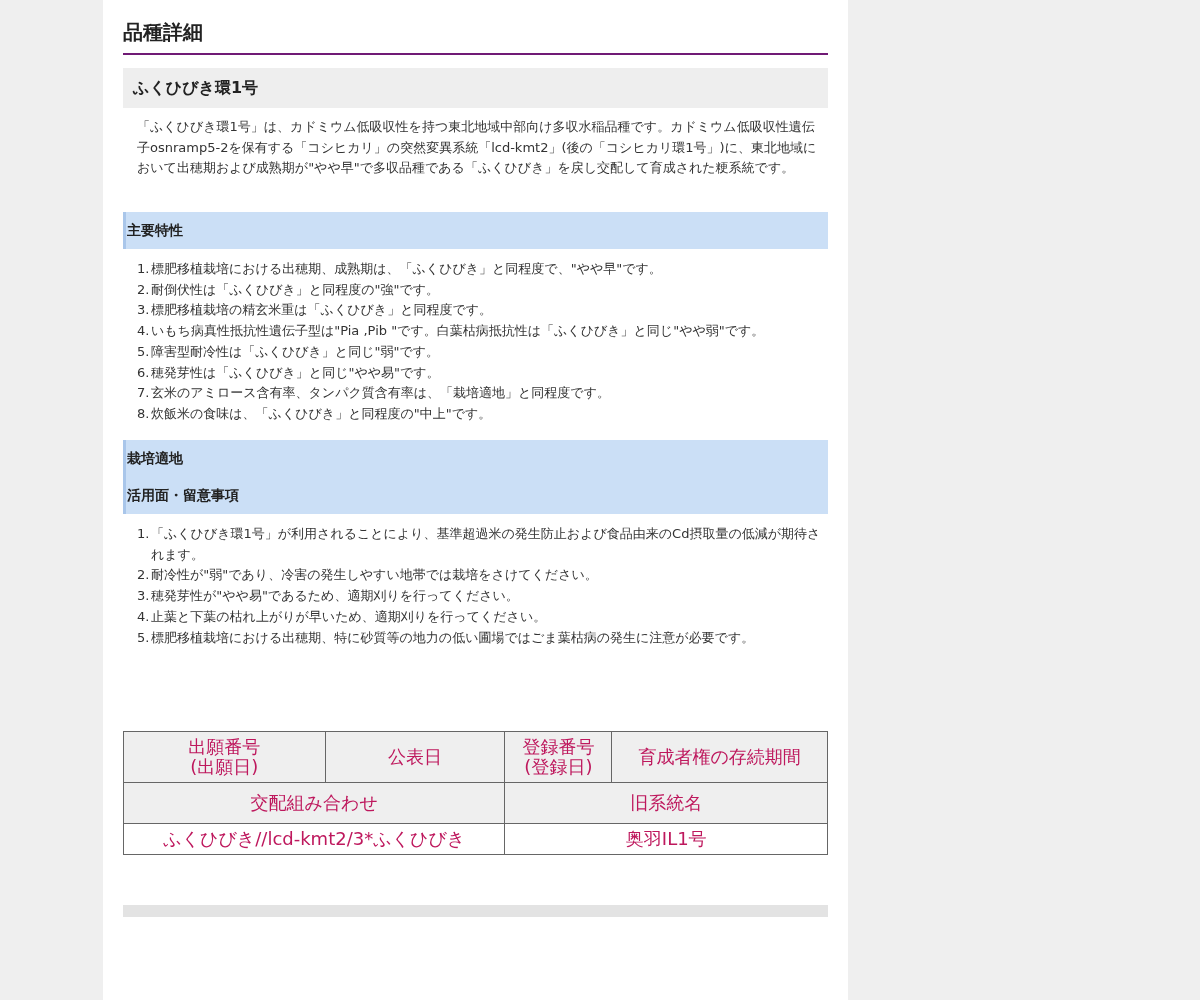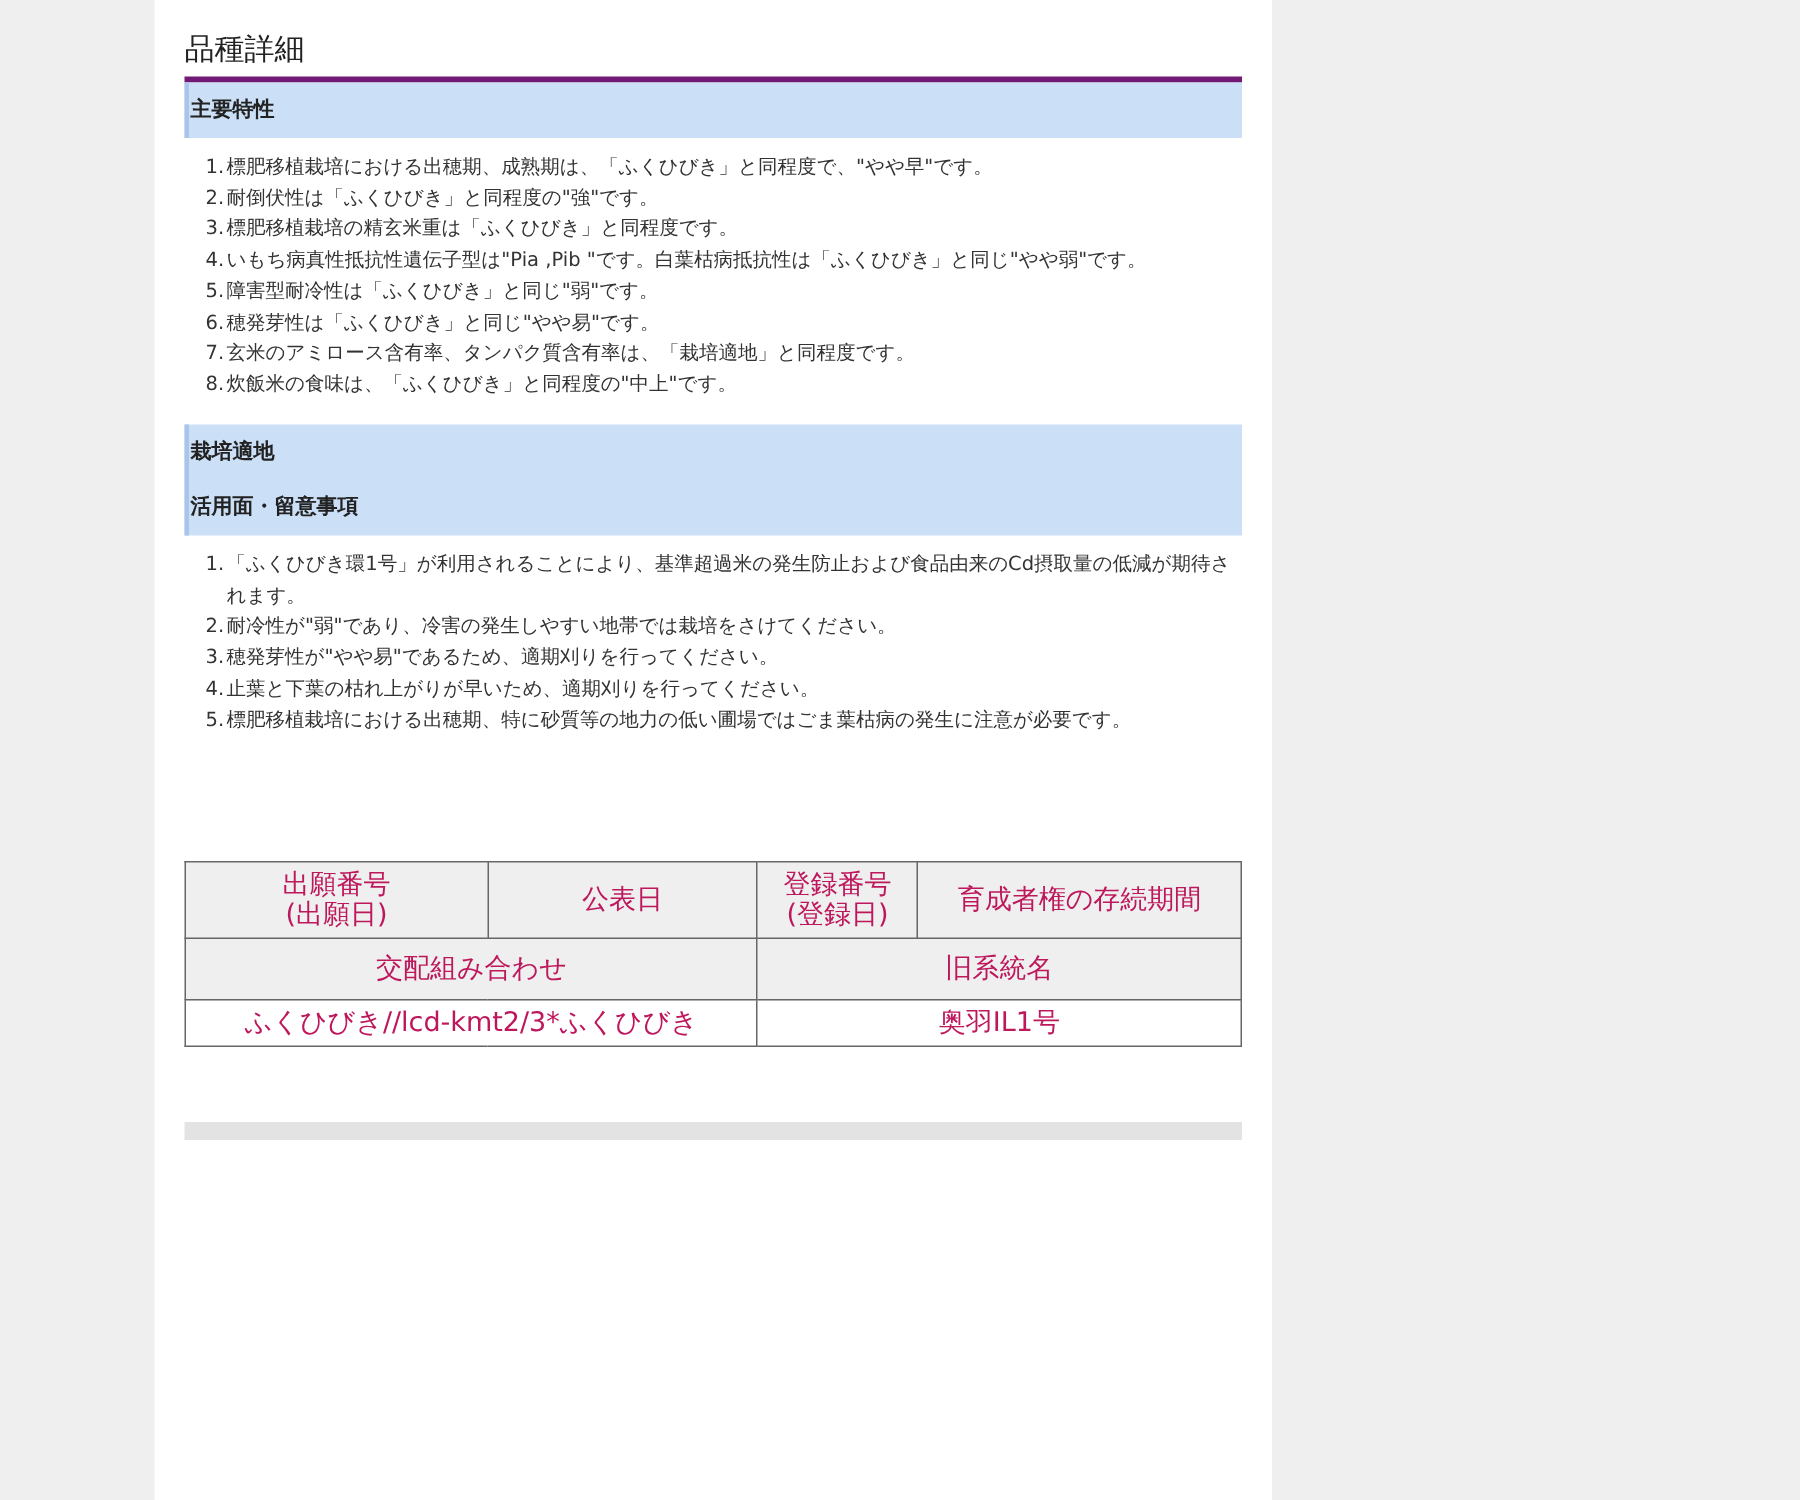--- a/index.html
+++ b/index.html
@@ -13,25 +13,25 @@
     position: absolute;
     left: 103px;
     top: 0;
     width: 745px;
     height: 1000px;
     background: #ffffff;
     padding: 0 20px;
   }
   .page-title {
     font-size: 20px;
-    font-weight: normal;
+    font-weight: bold;
     color: #222;
     padding-top: 20px;
     height: 55px;
-    border-bottom: 4px solid #701a75;
+    border-bottom: 2px solid #701a75;
     line-height: 24px;
   }
   .variety-name {
     margin-top: 13px;
     background: #eeeeee;
     height: 40px;
     line-height: 40px;
     padding-left: 10px;
     font-size: 16px;
     font-weight: bold;
@@ -90,21 +90,23 @@
     height: 12px;
     background: #e3e3e3;
   }
 </style>
 </head>
 <body>
 
 <div class="page">
   <h1 class="page-title">品種詳細</h1>
 
-
+  <div class="variety-name">ふくひびき環1号</div>
+
+  <p class="intro">「ふくひびき環1号」は、カドミウム低吸収性を持つ東北地域中部向け多収水稲品種です。カドミウム低吸収性遺伝子osnramp5-2を保有する「コシヒカリ」の突然変異系統「lcd-kmt2」(後の「コシヒカリ環1号」)に、東北地域において出穂期および成熟期が"やや早"で多収品種である「ふくひびき」を戻し交配して育成された粳系統です。</p>
 
   <div class="section-header">主要特性</div>
   <div class="section-body s1-body">
     <ul class="olist">
       <li>
           <span class="num">1.</span>
           <span class="txt">標肥移植栽培における出穂期、成熟期は、「ふくひびき」と同程度で、"やや早"です。</span>
         </li>
       <li>
           <span class="num">2.</span>

